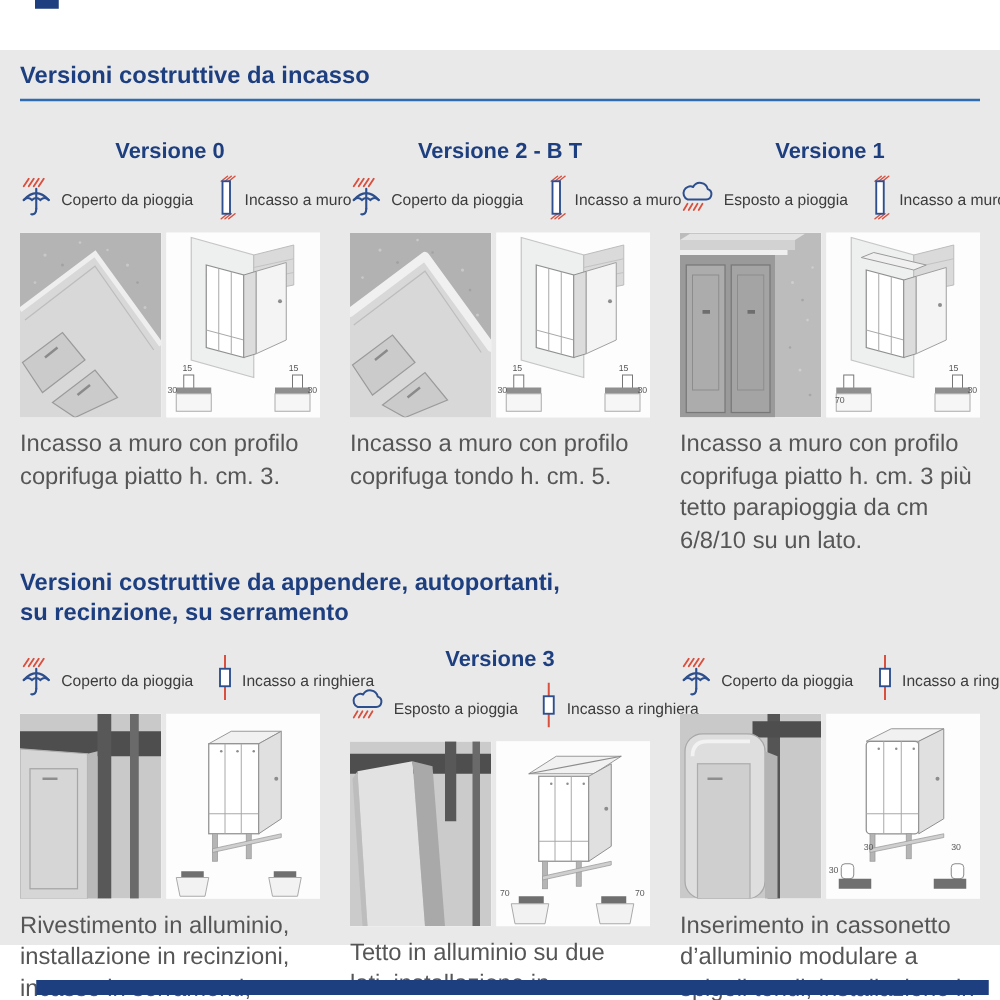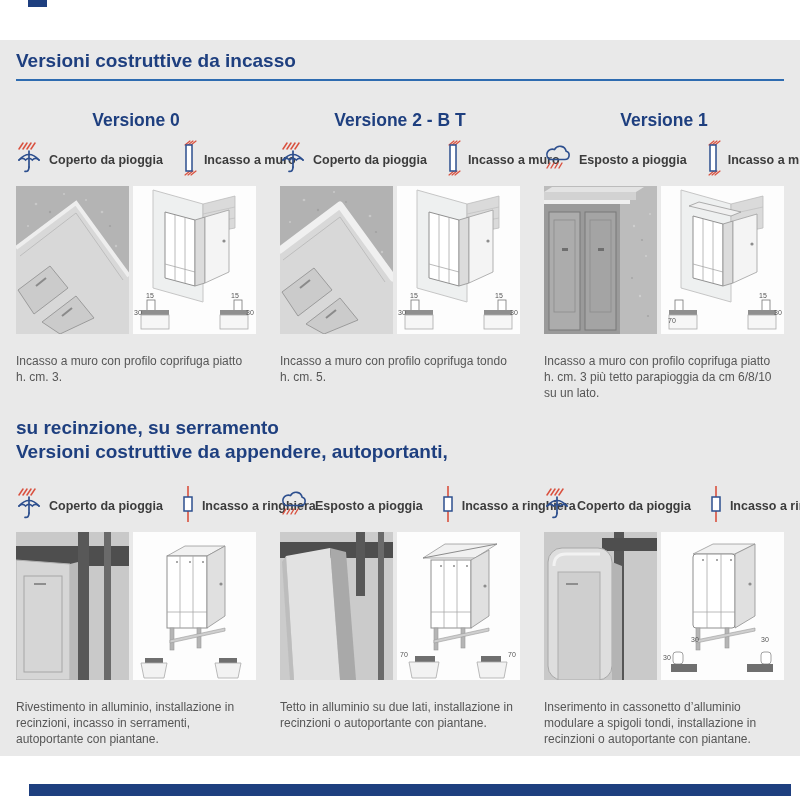--- a/index.html
+++ b/index.html
@@ -8,29 +8,29 @@
   .page { position:relative; width:800px; height:800px; background:#ffffff; overflow:hidden; }
   .header-mark { position:absolute; left:28px; top:0; width:19px; height:7px; background:#1e3f7f; }
   .footer-bar  { position:absolute; left:29px; top:784px; width:762px; height:12px; background:#1e3f7f; }
   .band { margin-top:40px; height:716px; background:#e9e9e9; padding:9px 16px 0; }
   .sec-title { color:#1e3f7f; font-size:19px; font-weight:700; line-height:24px; }
   .rule { height:2px; background:#2e6bb0; margin-top:6px; }
   .grid { display:grid; grid-template-columns:repeat(3,240px); column-gap:24px; margin-top:28px; }
   .grid2 { margin-top:13px; }
   .vname { color:#1e3f7f; font-size:17.5px; font-weight:700; line-height:22px;text-align:center; }
   .icon-row { margin-top:10px; height:38px; display:flex; align-items:center; gap:18px; }
-  .icon-group { display:flex; align-items:center; gap:7px;font-weight:bold; }
+  .icon-group { display:flex; align-items:center; gap:7px; }
   .icon-label { font-size:12.5px; color:#3c3c3c; white-space:nowrap; }
   .img-row { margin-top:7px; height:148px; display:flex; gap:4px; }
   .card { position:relative; background:#fdfdfd; overflow:hidden; }
   .photo { width:113px; height:148px; }
   .drawing { width:123px; height:148px; }
   .card svg { display:block; width:100%; height:100%; }
   .dim { position:absolute; font-size:7px; color:#555; line-height:7px; }
-  .caption { margin-top:19px; font-size:12px; line-height:1.35; color:#565656; min-height:54px; padding-right:2px; }
+  .caption { margin-top:9px; font-size:19px; line-height:1.35; color:#565656; min-height:54px; padding-right:2px; }
   .sec2-title { margin-top:9px; }
 </style>
 </head>
 <body>
 
 <div class="page">
   <div class="header-mark"></div>
 
   <div class="band">
 
@@ -326,22 +326,22 @@
             <span class="dim" style="left:98px; top:106px;">15</span>
             <span class="dim" style="left:113px; top:123px;">30</span>
             <span class="dim" style="left:7px; top:131px;">70</span>
           </div>
         </div>
         <p class="caption">Incasso a muro con profilo coprifuga piatto h. cm. 3 più tetto parapioggia da cm 6/8/10 su un lato.</p>
       </div>
     </div>
 
     <div class="sec-title sec2-title">
+      <div>Versioni costruttive da appendere, autoportanti,</div>
       <div>su recinzione, su serramento</div>
-      <div>Versioni costruttive da appendere, autoportanti,</div>
     </div>
 
     <div class="grid grid2">
 
       <div>
         <div class="icon-row">
           <div class="icon-group">
             <span>
               <svg width="26" height="32" viewBox="0 0 26 32">
                 <g stroke="#d9503e" stroke-width="1.5" stroke-linecap="round">
@@ -407,20 +407,21 @@
                 <rect x="4" y="0" width="18" height="5" fill="#6f6f6f"></rect>
                 <polygon points="0,5 26,5 23,20 3,20" fill="#f2f2f2" stroke="#aaaaaa" stroke-width="0.8"></polygon>
               </g>
             </svg>
           </div>
         </div>
         <p class="caption">Rivestimento in alluminio, installazione in recinzioni, incasso in serramenti, autoportante con piantane.</p>
       </div>
 
       <div>
+        <div class="vname">Versione 3</div>
         <div class="icon-row">
           <div class="icon-group">
             <span>
               <svg width="28" height="28" viewBox="0 0 28 28">
                 <path d="M6 15.5 h15 a4.2 4.2 0 0 0 1.2-8.2 A6.3 6.3 0 0 0 10.5 5.6 A5.1 5.1 0 0 0 6 15.5 Z" fill="none" stroke="#2d4f8e" stroke-width="1.6" stroke-linejoin="round"></path>
                 <g stroke="#d9503e" stroke-width="1.4" stroke-linecap="round">
                   <line x1="3" y1="24" x2="6" y2="19"></line>
                     <line x1="7" y1="24" x2="10" y2="19"></line>
                   <line x1="11" y1="24" x2="14" y2="19"></line>
                     <line x1="15" y1="24" x2="18" y2="19"></line>

